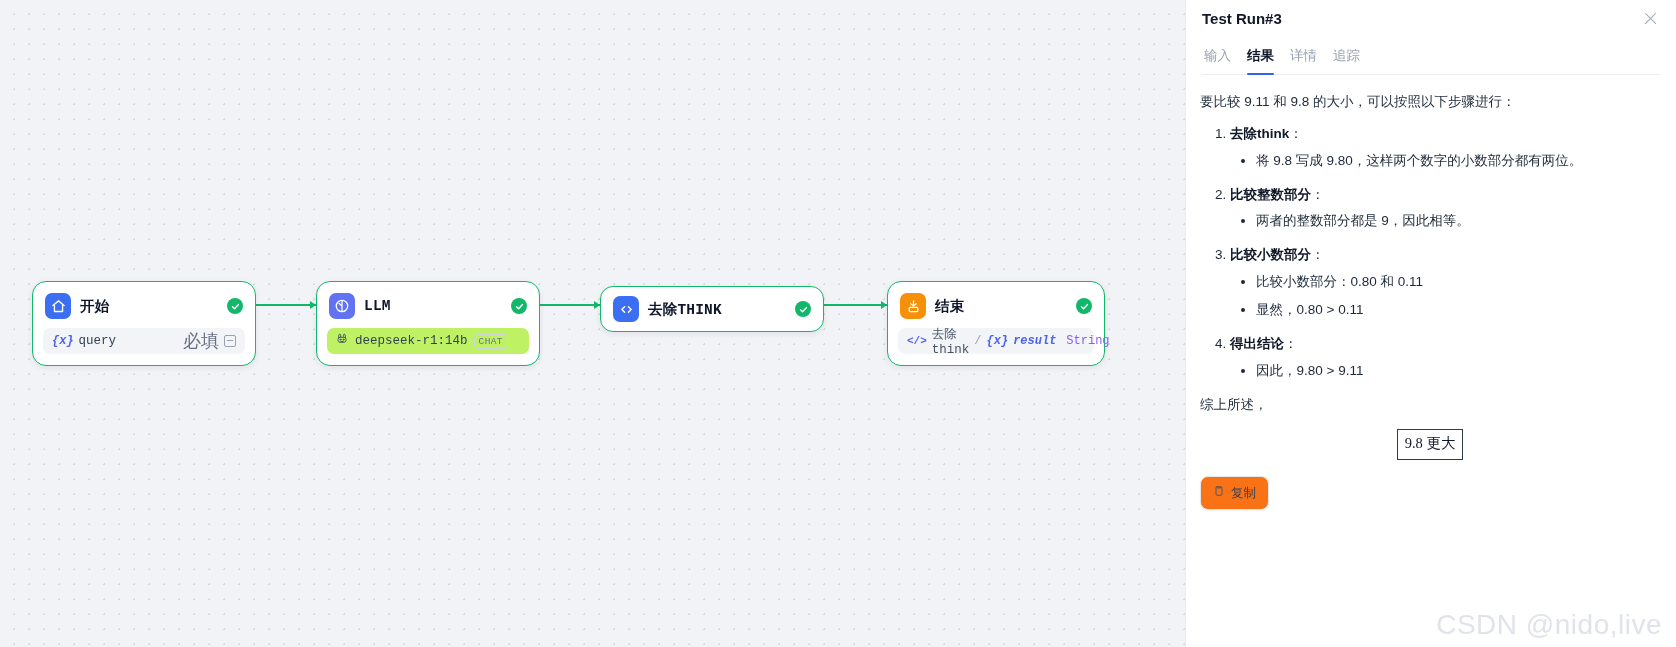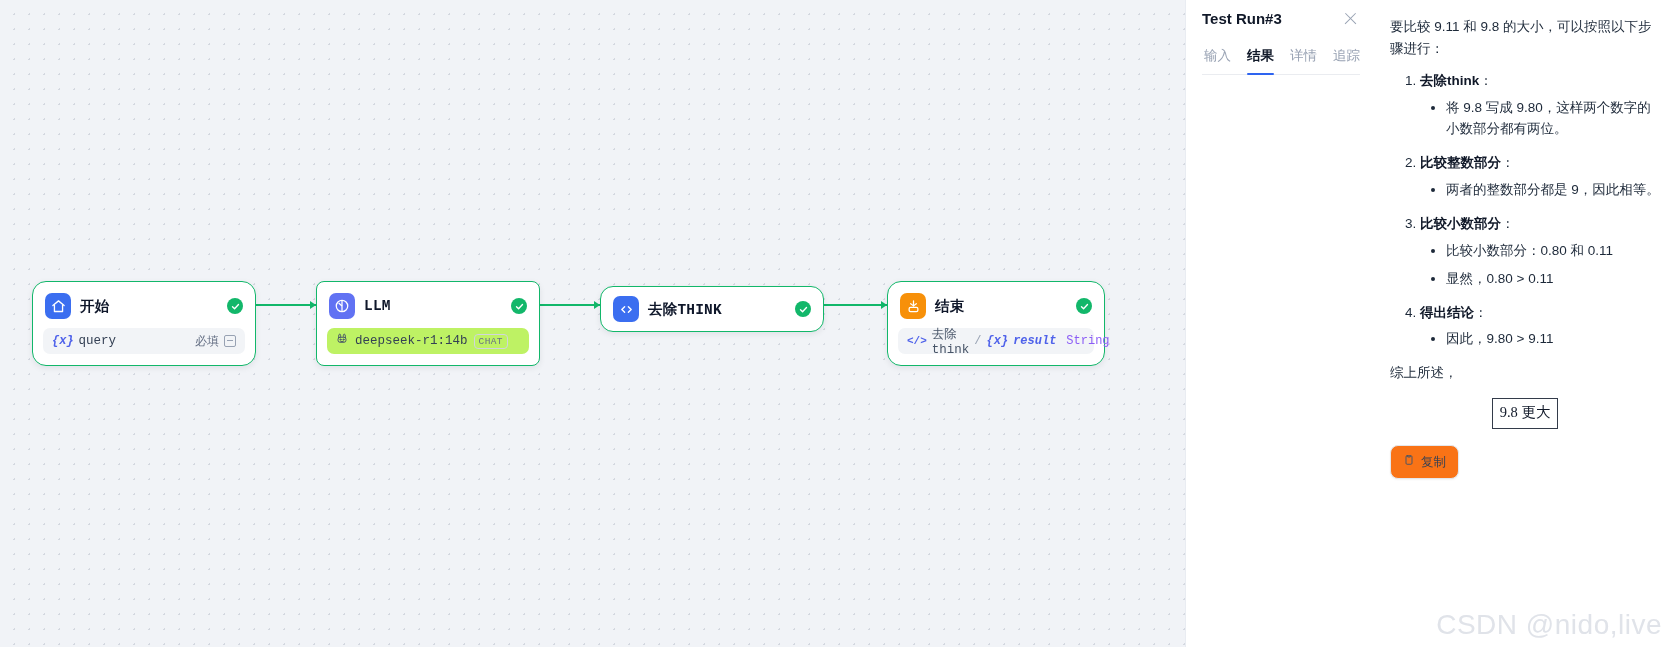--- a/index.html
+++ b/index.html
@@ -53,21 +53,21 @@
   .node-body { padding: 0 10px 11px 10px; }
   .row {
     display: flex; align-items: center;
     background: #f2f4f7; border-radius: 7px;
     height: 26px; padding: 0 9px; gap: 5px;
     font-size: 12.5px; color: #344054;
   }
   .vx { color: #4f62ea; font-weight: 700; font-size: 12px; font-style: italic; }
   .vname { color: #344054; font-size: 12.5px; }
   .spacer { flex: 1 1 auto; }
-  .req { color: #667085; font-size: 12px; }
+  .req { color: #667085; font-size: 18px; }
   .mini-box {
     width: 12px; height: 12px; border: 1px solid #98a2b3;
     border-radius: 2px; position: relative; flex: 0 0 auto;
   }
   .mini-box:after {
     content: ""; position: absolute; left: 2px; top: 4px;
     width: 6px; height: 1px; background: #98a2b3;
   }
   .model-row {
     display: flex; align-items: center; gap: 6px;
@@ -95,21 +95,21 @@
     border-bottom: 4.5px solid transparent;
     border-left: 6px solid #12b76a;
   }
 
   
   #panel {
     position: absolute; right: 0; top: 0;
     width: 491px; height: 647px;
     background: #ffffff;
     border-left: 1px solid #e9ecf2;
-    display: flex; flex-direction: row;
+    display: flex; flex-direction: column;
   }
   .panel-head {
     padding: 10px 16px 0 16px;
   }
   .panel-title-row { display: flex; align-items: flex-start; }
   .panel-title {
     font-size: 15px; font-weight: 700; color: #101828; flex: 1 1 auto;
   }
   .close-btn {
     width: 18px; height: 18px; position: relative; cursor: pointer;
@@ -203,21 +203,21 @@
       <div class="row">
         <span class="vx">{x}</span>
         <span class="vname">query</span>
         <span class="spacer"></span>
         <span class="req">必填</span>
         <span class="mini-box"></span>
       </div>
     </div>
   </div>
 
-  <div class="node" style="left:316px; top:281px; width:224px;border-radius:8px;">
+  <div class="node" style="left:316px; top:281px; width:224px;">
     <div class="node-header">
       <span class="node-ico" style="background:#6172f3;">
         <svg width="16" height="16" viewBox="0 0 24 24" fill="none" stroke="#ffffff" stroke-width="1.9">
           <circle cx="12" cy="12" r="8.6"></circle>
             <path d="M12 3.4v17.2"></path>
             <path d="M12 12 7 7.4"></path>
         </svg>
       </span>
       <span class="node-title">LLM</span>
       <span class="check">

